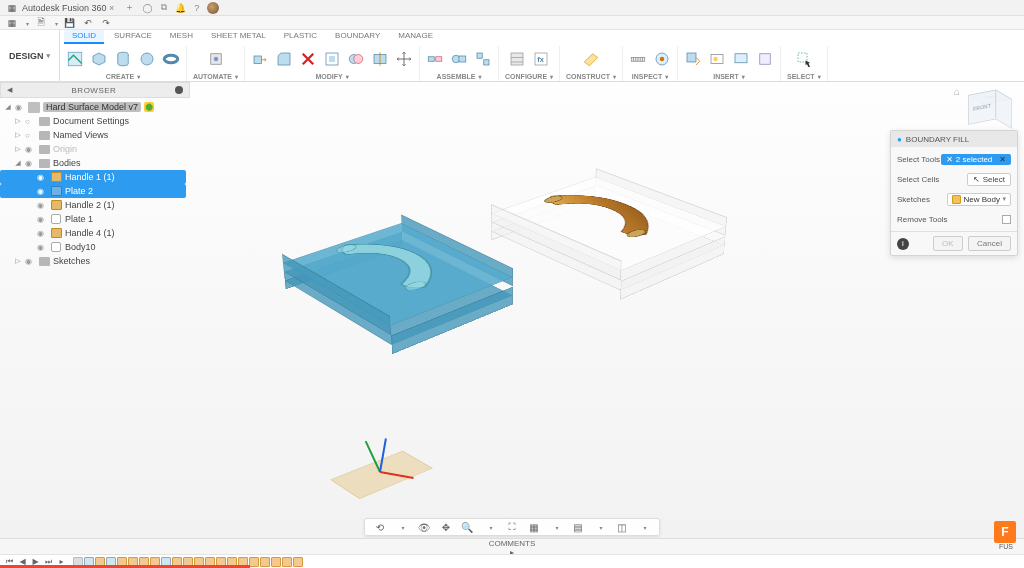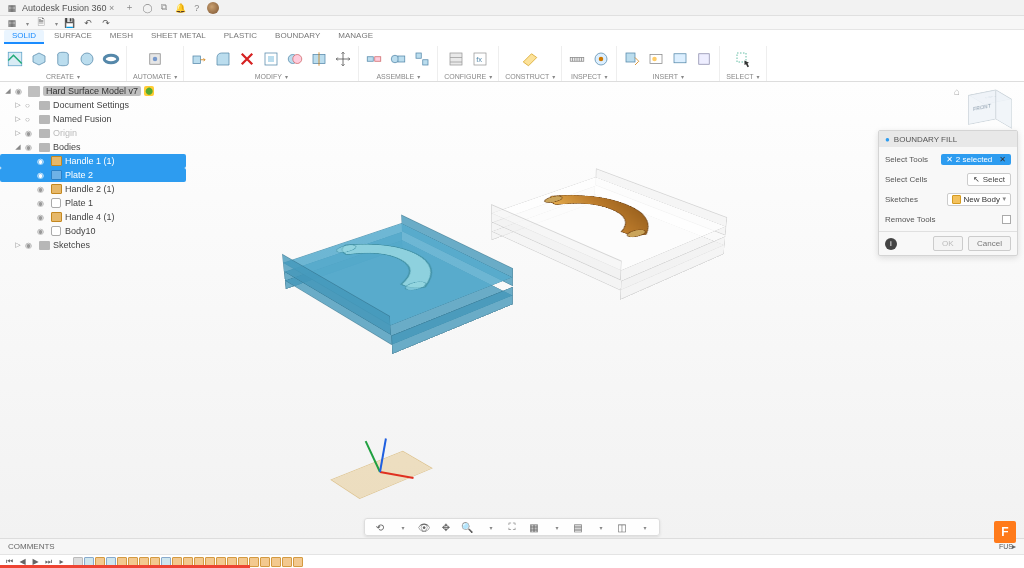--- a/index.html
+++ b/index.html
@@ -19,21 +19,21 @@
   .qicon { width:12px; height:12px; display:inline-flex; align-items:center; justify-content:center; }
 
   
   .ribbon { height: 52px; background:#fff; border-bottom:1px solid #ddd; display:flex; position:relative; }
   .design-btn { width:60px; border-right:1px solid #ddd; display:flex; align-items:center; justify-content:center; gap:3px; font-size:9px; font-weight:600; color:#444; }
   .ribbon-body { flex:1; display:flex; flex-direction:column; }
   .ribbon-tabs { height:14px; display:flex; align-items:flex-end; padding-left:4px; gap:2px; }
   .rtab { font-size:8px; padding:1px 8px 2px; color:#777; border-bottom:2px solid transparent; }
   .rtab.active { color:#1a8cff; border-bottom-color:#1a8cff; background:#eaf5ff; border-radius:2px 2px 0 0;}
   .ribbon-groups { flex:1; display:flex; align-items:stretch; padding-top:2px; }
-  .rgroup { display:flex; flex-direction:column; align-items:center; justify-content:space-between; padding:0 4px; border-right:1px solid #eee; }
+  .rgroup { display:flex; flex-direction:column; align-items:center; justify-content:space-between; padding:0 4px; border-right:1px solid #eee;font-weight:bold; }
   .rgroup-icons { display:flex; gap:2px; align-items:center; flex:1; }
   .rgroup-label { font-size:7px; color:#888; padding:1px 2px; display:flex; align-items:center; gap:2px; }
   .tbtn { width:22px; height:22px; display:flex; align-items:center; justify-content:center; border-radius:2px; }
   .tbtn svg { width:18px; height:18px; }
   .dd::after { content:"▾"; font-size:6px; color:#888; margin-left:1px;}
   .red-x svg { stroke:#d62222; stroke-width:3; }
 
   
   .browser { position:absolute; top:82px; left:0; width:190px; background:transparent; font-size:9px; color:#444; }
   .browser-hdr { height:16px; background:#ededed; border:1px solid #ddd; display:flex; align-items:center; justify-content:space-between; padding:0 6px; font-size:8px; letter-spacing:.5px; color:#666;}
@@ -84,21 +84,21 @@
   .handle { position:absolute; left:50%; top:50%; width:30px; height:140px; transform:translate(-50%,-50%) translateZ(20px); }
   .handle svg { width:80px; height:150px; position:absolute; left:-25px; top:-5px; }
   .ground { position:absolute; left:85px; top:300px; width:90px; height:50px; background:rgba(230,200,140,.5); transform:rotateX(68deg) rotateZ(-42deg); border:1px solid rgba(200,160,80,.4);}
   .axis { position:absolute; left:128px; top:322px; }
   .axis .ax { position:absolute; width:34px; height:2px; transform-origin:left center;}
   .axis .axx { background:#e03020; transform:rotate(10deg);}
   .axis .axy { background:#20a040; transform:rotate(-115deg);}
   .axis .axz { background:#2060e0; transform:rotate(-80deg);}
 
   
-  .panel { position:absolute; top:130px; right:6px; width:140px; background:#f8f8f8; border:1px solid #d4d4d4; border-radius:2px; font-size:9px; box-shadow:0 2px 6px rgba(0,0,0,.12);}
+  .panel { position:absolute; top:130px; right:6px; width:128px; background:#f8f8f8; border:1px solid #d4d4d4; border-radius:2px; font-size:9px; box-shadow:0 2px 6px rgba(0,0,0,.12);}
   .panel-hdr { background:#e8e8e8; height:16px; display:flex; align-items:center; padding:0 6px; font-size:8px; color:#555; gap:4px;}
   .panel-hdr::before { content:"●"; color:#2d9cf0; font-size:8px; }
   .panel-body { padding:4px 6px; display:flex; flex-direction:column; gap:4px;}
   .prow { display:flex; align-items:center; justify-content:space-between; height:16px;}
   .prow label { color:#555; font-size:8px;}
   .chip { background:#2d9cf0; color:#fff; font-size:8px; padding:1px 5px; border-radius:2px; display:flex; align-items:center; gap:3px;}
   .chip .x { font-size:8px; cursor:pointer;}
   .selbtn { border:1px solid #ccc; background:#fff; font-size:8px; padding:1px 5px; border-radius:2px; color:#555; display:flex; gap:3px; align-items:center;}
   .selbtn.outline { color:#444;}
   .dropdown { border:1px solid #ccc; background:#fff; font-size:8px; padding:1px 4px; border-radius:2px; width:64px; display:flex; align-items:center; justify-content:space-between;}
@@ -107,21 +107,21 @@
   .panel-ftr { border-top:1px solid #e0e0e0; padding:4px 6px; display:flex; justify-content:space-between; align-items:center;}
   .panel-ftr .info { width:12px; height:12px; border-radius:50%; background:#444; color:#fff; font-size:8px; display:flex; align-items:center; justify-content:center;}
   .panel-ftr button { font-size:8px; padding:2px 8px; border:1px solid #ccc; background:#f4f4f4; border-radius:2px; color:#777;}
   .panel-ftr button+button{ margin-left:3px;}
 
   
   .navbar { position:absolute; bottom:32px; left:50%; transform:translateX(-50%); height:18px; background:rgba(255,255,255,.9); border:1px solid #ddd; border-radius:3px; display:flex; align-items:center; gap:8px; padding:0 8px; font-size:10px; color:#666; box-shadow:0 1px 3px rgba(0,0,0,.1);}
   .nicon { width:14px; height:14px; display:flex; align-items:center; justify-content:center;}
 
   
-  .comments { position:absolute; bottom:14px; left:0; right:0; height:16px; border-top:1px solid #ddd; background:#f6f6f6; display:flex; align-items:center; padding:0 8px; font-size:8px; color:#666; justify-content:space-between;}
+  .comments { position:absolute; bottom:14px; left:0; right:0; height:16px; border-top:1px solid #ddd; background:#f6f6f6; display:flex; align-items:center; padding:0 8px; font-size:8px; color:#666; justify-content:space-between;flex-direction:column;}
   .timeline { position:absolute; bottom:0; left:0; right:0; height:14px; background:#fff; border-top:1px solid #e4e4e4; display:flex; align-items:center; padding:0 4px; gap:2px;}
   .tl-ctrl { width:11px; height:11px; display:flex; align-items:center; justify-content:center; color:#666; font-size:8px;}
   .tl-track { flex:0 0 auto; display:flex; gap:1px; margin-left:4px;}
   .tl-node { width:10px; height:10px; border-radius:1px;}
   .tl-node.sketch { background:#cfe6ee; border:1px solid #8ac;}
   .tl-node.feat { background:#f3c98f; border:1px solid #d49a40;}
   .tl-node.grey { background:#ddd; border:1px solid #bbb;}
   .prog { position:absolute; left:0; bottom:0; height:3px; width:250px; background:#e43; }
 
   .fus-badge { position:absolute; right:6px; bottom:18px; width:24px; text-align:center;}
@@ -153,20 +153,24 @@
   <span class="qicon">▦</span>
   <span class="caret-down"></span>
   <span class="qicon">🗎</span>
   <span class="caret-down"></span>
   <span class="qicon">💾</span>
   <span class="qicon">↶</span>
   <span class="qicon">↷</span>
 </div>
 
 <div class="ribbon">
+  <div class="design-btn">
+    <span>DESIGN</span>
+      <span style="font-size:7px;color:#888">▾</span>
+  </div>
   <div class="ribbon-body">
     <div class="ribbon-tabs">
       <div class="rtab active">SOLID</div>
       <div class="rtab">SURFACE</div>
       <div class="rtab">MESH</div>
       <div class="rtab">SHEET METAL</div>
       <div class="rtab">PLASTIC</div>
       <div class="rtab">BOUNDARY</div>
       <div class="rtab">MANAGE</div>
     </div>
@@ -434,20 +438,25 @@
     <div class="home">⌂</div>
     <div class="cube">
       <div class="face top">TOP</div>
       <div class="face front">FRONT</div>
       <div class="face right"></div>
     </div>
   </div>
 </div>
 
 <div class="browser">
+  <div class="browser-hdr">
+    <span style="font-size:7px">◀</span>
+    <span>BROWSER</span>
+    <span class="dot"></span>
+  </div>
   <div class="tree">
     <div class="node root">
       <span class="arrow">◢</span>
         <span class="eye">◉</span>
       <span class="ico"></span>
       <span style="background:#bfbfbf;padding:0 3px;border-radius:2px;color:#333">Hard Surface Model v7</span>
       <span class="warn">⬤</span>
     </div>
     <div id="tree-nodes">
         <div class="node depth1">
@@ -457,21 +466,21 @@
             <span class="folder-ico"></span>
           </span>
           <span>Document Settings</span>
         </div>
         <div class="node depth1">
           <span class="arrow">▷</span>
           <span class="eye">○</span>
           <span class="ico">
             <span class="folder-ico"></span>
           </span>
-          <span>Named Fusion</span>
+          <span>Named Views</span>
         </div>
         <div class="node depth1">
           <span class="arrow">▷</span>
           <span class="eye">◉</span>
           <span class="ico">
             <span class="folder-ico"></span>
           </span>
           <span style="color:#bbb">Origin</span>
         </div>
         <div class="node depth1">

